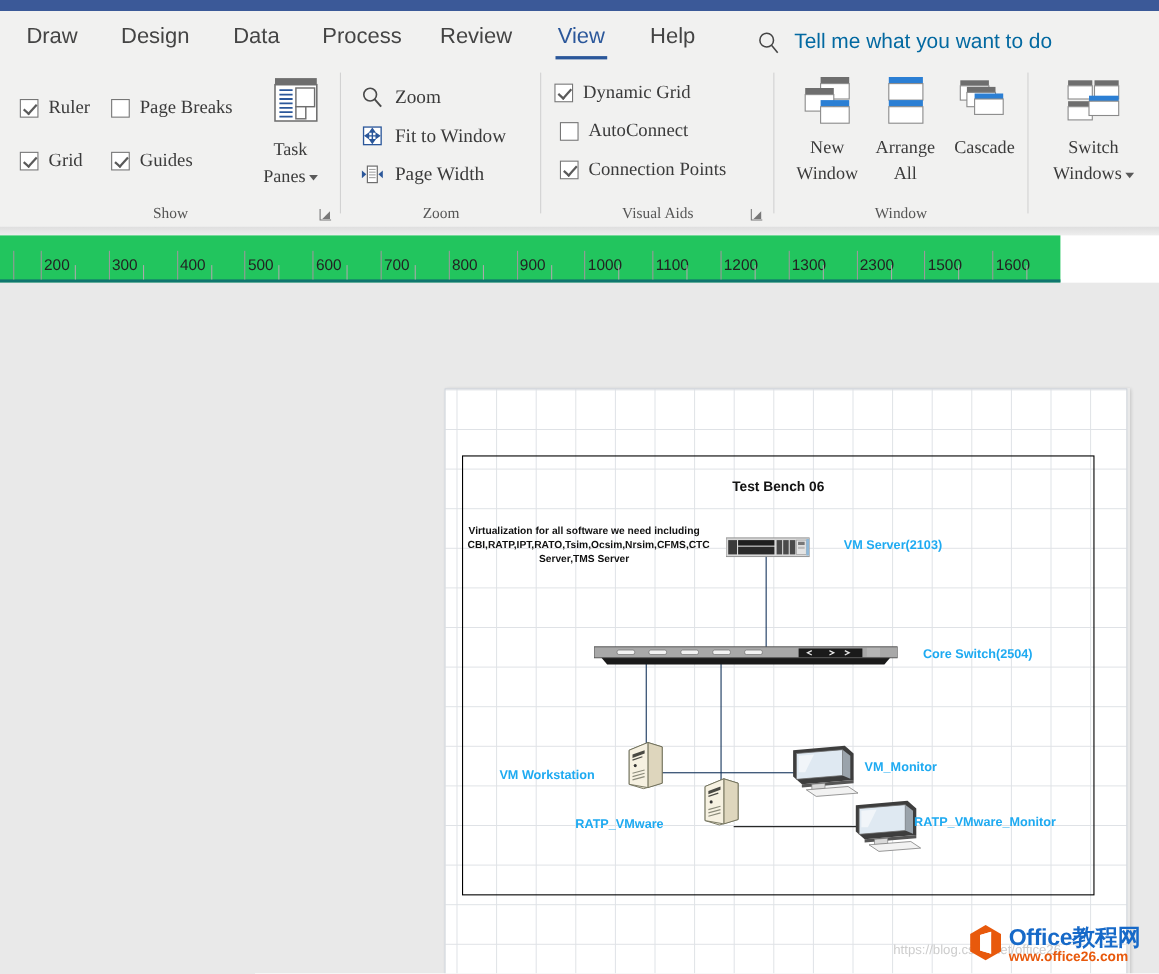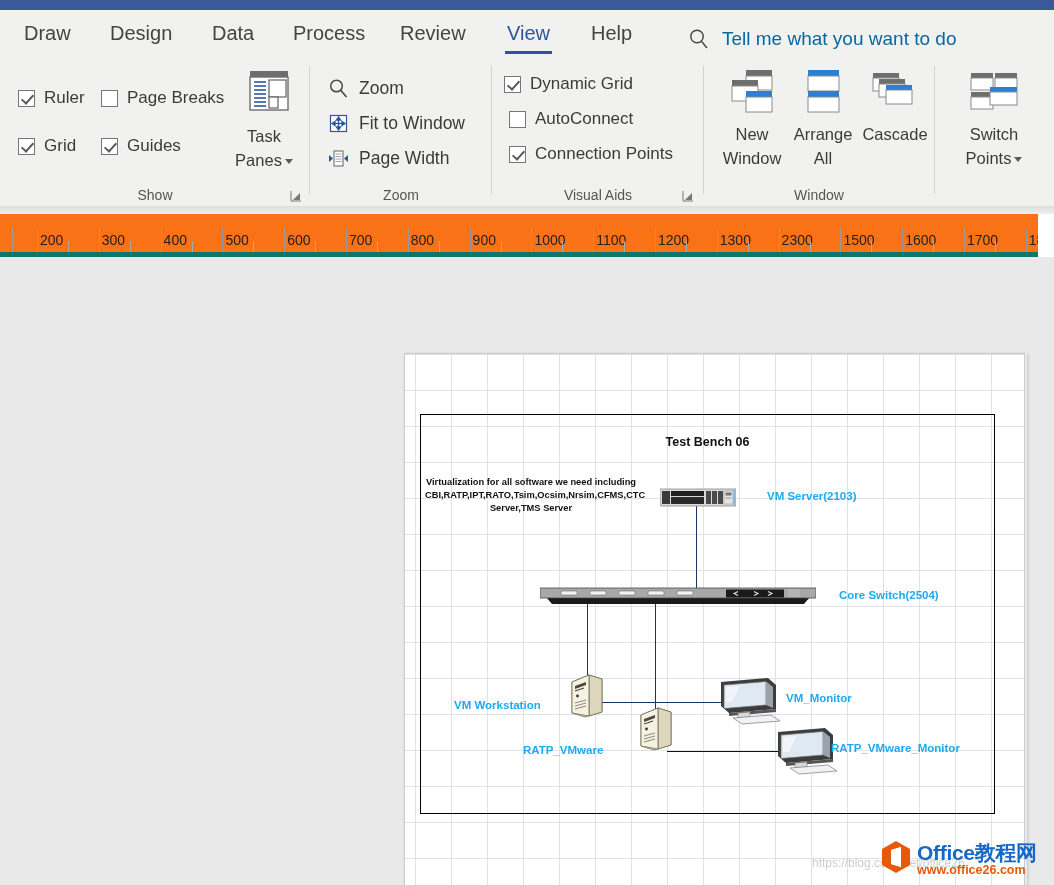--- a/index.html
+++ b/index.html
@@ -50,21 +50,21 @@
   .tellme-wrap {
     position: absolute; left: 688px; top: 18px;
     display: flex; align-items: center; gap: 12px;
   }
   .tellme-icon { width: 22px; height: 22px; }
   .tellme-text { font-size: 19px; color: #0369a1; white-space: nowrap; }
 
   
   .ribbon-body {
     position: absolute; left: 0; top: 50px;
-    width: 1054px; height: 146px;
+    width: 1054px; height: 146px; font-family: Liberation Serif, serif;
   }
 
   .group { position: absolute; top: 0; height: 146px; }
   .group-label {
     position: absolute; bottom: 3px; left: 0; width: 100%;
     text-align: center; font-size: 14px; color: #555555;
   }
   .group-sep {
     position: absolute; top: 6px; width: 1px; height: 128px;
     background: #d2d2d2;
@@ -124,23 +124,23 @@
   .cmd-label { font-size: 17.5px; color: #3b3b3b; }
 
   
   .ruler-shadow {
     position: absolute; left: 0; top: 206px;
     width: 1054px; height: 8px;
     background: linear-gradient(#dedede, #eeeeee);
   }
   .ruler {
     position: absolute; left: 0; top: 214px;
-    width: 1038px; height: 43px;
-    background: #f97316;
-    border-bottom: 5px solid #0f766e;
+    width: 964px; height: 43px;
+    background: #22c55e;
+    border-bottom: 3px solid #0f766e;
     overflow: hidden;
   }
   .r-major {
     position: absolute; top: 14px; width: 1px; height: 29px; background: #9a9a9a;
   }
   .r-minor {
     position: absolute; top: 27px; width: 1px; height: 16px; background: #aaaaaa;
   }
   .r-label {
     position: absolute; top: 18px; font-size: 14px; color: #222222;
@@ -432,21 +432,21 @@
               <rect x="29" y="7" width="22" height="5" fill="#6e6e6e"></rect>
               <rect x="29" y="12" width="22" height="12" fill="#ffffff" stroke="#8a8a8a" stroke-width="1"></rect>
               <rect x="5" y="26" width="22" height="5" fill="#6e6e6e"></rect>
               <rect x="5" y="31" width="22" height="12" fill="#ffffff" stroke="#8a8a8a" stroke-width="1"></rect>
               <rect x="24" y="21" width="27" height="5" fill="#2b7fd4"></rect>
               <rect x="24" y="26" width="27" height="13" fill="#ffffff" stroke="#8a8a8a" stroke-width="1"></rect>
             </svg>
           </div>
           <div class="bb-label">Switch</div>
           <div class="bb-label">
-            <span>Points</span><span class="caret-dn"></span>
+            <span>Windows</span><span class="caret-dn"></span>
           </div>
         </div>
 
         <div class="group-label" style="left:0; width:230px;">Window</div>
       </div>
 
     </div>
   </div>
 
   <div class="ruler-shadow"></div>

